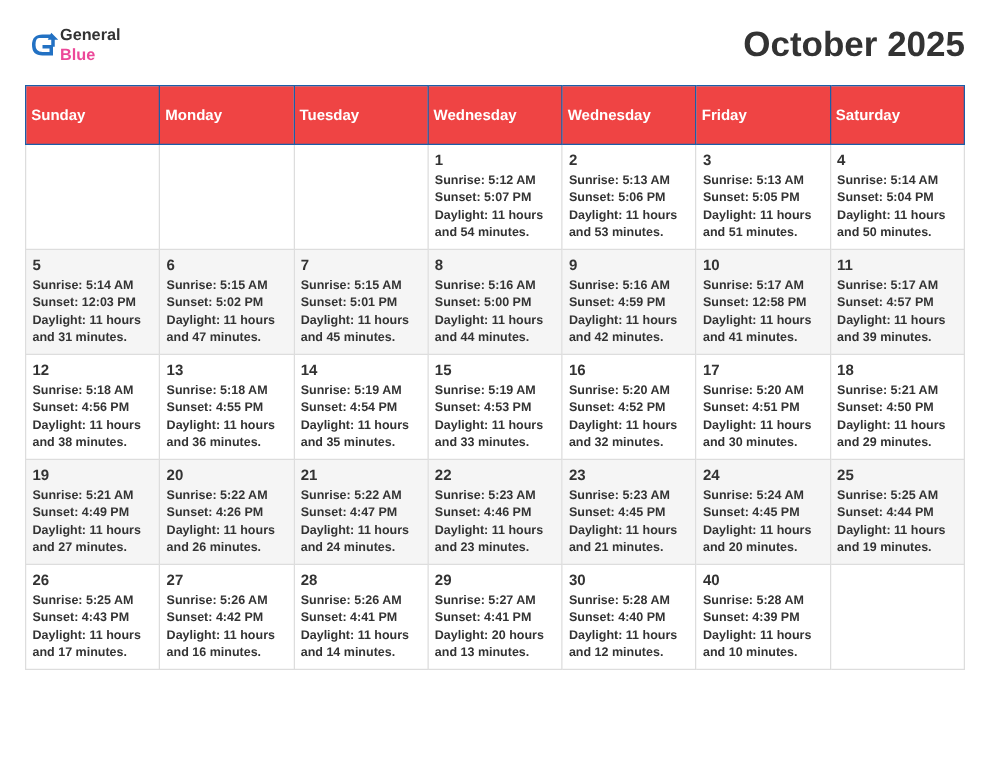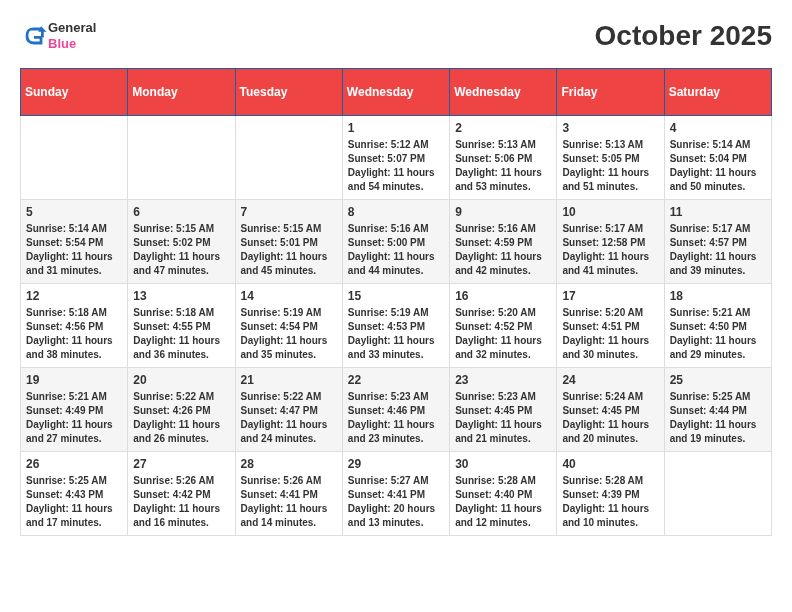--- a/index.html
+++ b/index.html
@@ -134,21 +134,21 @@
           <div class="cell-content"><span>Sunrise: 5:13 AM</span><br><span>Sunset: 5:05 PM</span><br><span>Daylight: 11 hours and 51 minutes.</span></div>
         </td>
         <td>
           <span class="day-number">4</span>
           <div class="cell-content"><span>Sunrise: 5:14 AM</span><br><span>Sunset: 5:04 PM</span><br><span>Daylight: 11 hours and 50 minutes.</span></div>
         </td>
       </tr>
       <tr>
         <td>
           <span class="day-number">5</span>
-          <div class="cell-content"><span>Sunrise: 5:14 AM</span><br><span>Sunset: 5:54 PM</span><br><span>Daylight: 11 hours and 31 minutes.</span></div>
+          <div class="cell-content"><span>Sunrise: 5:14 AM</span><br><span>Sunset: 12:03 PM</span><br><span>Daylight: 11 hours and 31 minutes.</span></div>
         </td>
         <td>
           <span class="day-number">6</span>
           <div class="cell-content"><span>Sunrise: 5:15 AM</span><br><span>Sunset: 5:02 PM</span><br><span>Daylight: 11 hours and 47 minutes.</span></div>
         </td>
         <td>
           <span class="day-number">7</span>
           <div class="cell-content"><span>Sunrise: 5:15 AM</span><br><span>Sunset: 5:01 PM</span><br><span>Daylight: 11 hours and 45 minutes.</span></div>
         </td>
         <td>

